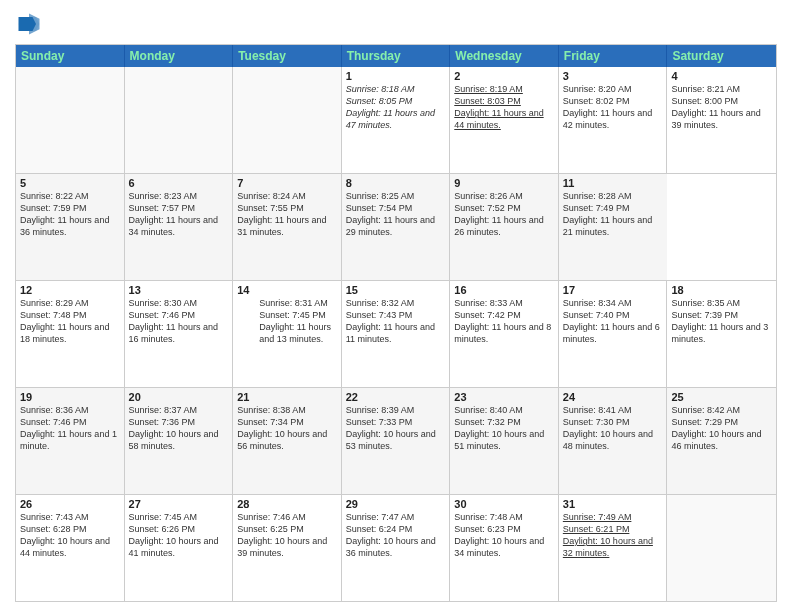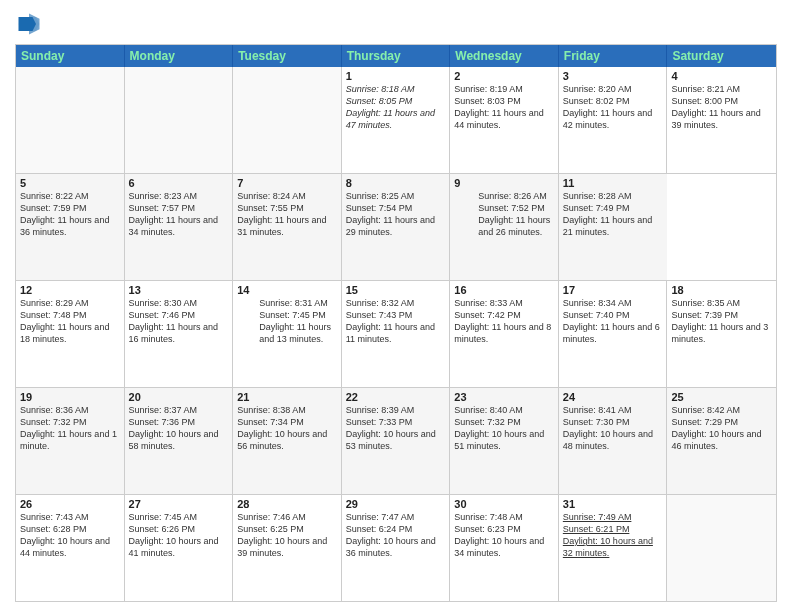--- a/index.html
+++ b/index.html
@@ -147,21 +147,21 @@
           <div class="cal-cell empty"></div>
           <div class="cal-cell empty"></div>
           <div class="cal-cell">
             <div class="day-num">1</div>
             <div class="cell-text" style="white-space: pre-line; font-style: italic;">Sunrise: 8:18 AM
 Sunset: 8:05 PM
 Daylight: 11 hours and 47 minutes.</div>
           </div>
           <div class="cal-cell">
             <div class="day-num">2</div>
-            <div class="cell-text" style="white-space: pre-line;">Sunrise: 8:19 AM
+            <div class="cell-text" style="white-space: pre-line; text-decoration: underline;">Sunrise: 8:19 AM
 Sunset: 8:03 PM
 Daylight: 11 hours and 44 minutes.</div>
           </div>
           <div class="cal-cell">
             <div class="day-num">3</div>
             <div class="cell-text" style="white-space: pre-line;">Sunrise: 8:20 AM
 Sunset: 8:02 PM
 Daylight: 11 hours and 42 minutes.</div>
           </div>
           <div class="cal-cell">
@@ -191,21 +191,21 @@
 Daylight: 11 hours and 31 minutes.</div>
           </div>
           <div class="cal-cell">
             <div class="day-num">8</div>
             <div class="cell-text" style="white-space: pre-line;">Sunrise: 8:25 AM
 Sunset: 7:54 PM
 Daylight: 11 hours and 29 minutes.</div>
           </div>
           <div class="cal-cell">
             <div class="day-num">9</div>
-            <div class="cell-text" style="white-space: pre-line; margin-left: 24px;">Sunrise: 8:26 AM
+            <div class="cell-text" style="white-space: pre-line;">Sunrise: 8:26 AM
 Sunset: 7:52 PM
 Daylight: 11 hours and 26 minutes.</div>
           </div>
           <div class="cal-cell">
             <div class="day-num">11</div>
             <div class="cell-text" style="white-space: pre-line;">Sunrise: 8:28 AM
 Sunset: 7:49 PM
 Daylight: 11 hours and 21 minutes.</div>
           </div>
         </div>
@@ -250,21 +250,21 @@
             <div class="day-num">18</div>
             <div class="cell-text" style="white-space: pre-line;">Sunrise: 8:35 AM
 Sunset: 7:39 PM
 Daylight: 11 hours and 3 minutes.</div>
           </div>
         </div>
         <div class="cal-row even-row">
           <div class="cal-cell">
             <div class="day-num">19</div>
             <div class="cell-text" style="white-space: pre-line;">Sunrise: 8:36 AM
-Sunset: 7:32 PM
+Sunset: 7:46 PM
 Daylight: 11 hours and 1 minute.</div>
           </div>
           <div class="cal-cell">
             <div class="day-num">20</div>
             <div class="cell-text" style="white-space: pre-line;">Sunrise: 8:37 AM
 Sunset: 7:36 PM
 Daylight: 10 hours and 58 minutes.</div>
           </div>
           <div class="cal-cell">
             <div class="day-num">21</div>

